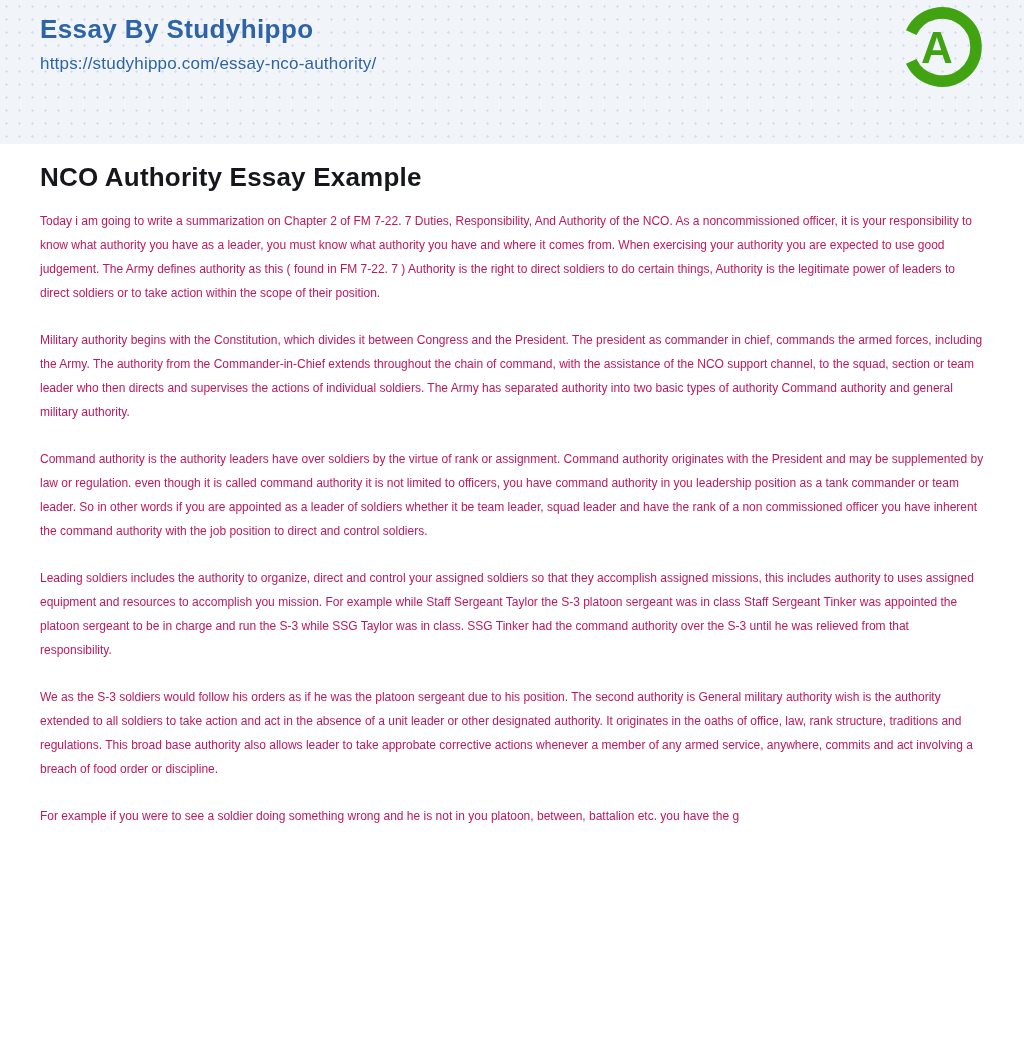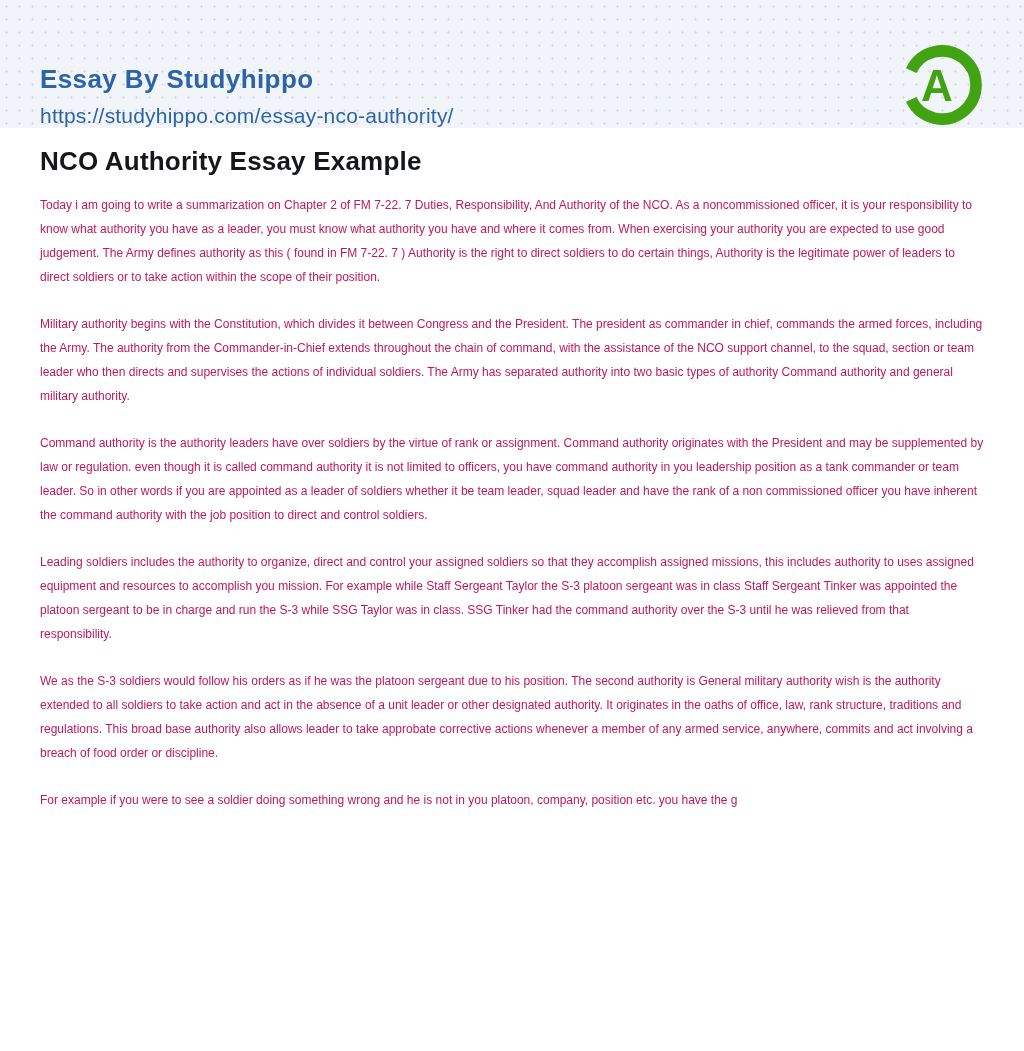--- a/index.html
+++ b/index.html
@@ -7,43 +7,43 @@
   body {
     width: 1024px;
     height: 1051px;
     font-family: "Liberation Sans", sans-serif;
     overflow: hidden;
   }
   .page { width: 1024px; height: 1051px; background: #ffffff; }
 
   
   .header {
-    height: 128px;
+    height: 144px;
     background-color: #f1f4f9;
     background-image: radial-gradient(circle, rgba(186,197,214,0.45) 1px, transparent 1.2px);
     background-size: 13px 13px;
     display: flex;
-    align-items: flex-end;
+    align-items: flex-start;
     justify-content: space-between;
     padding: 0 39px 0 40px;
   }
   .header-text { padding-top: 14px; }
   .site-title {
     display: block;
     font-size: 26px;
     font-weight: 700;
     color: #2d63a7;
     letter-spacing: 0.4px;
     text-decoration: none;
     margin-bottom: 9px;
     cursor: pointer;
   }
   .page-url {
     display: block;
-    font-size: 21px;
+    font-size: 17px;
     font-weight: 400;
     color: #2d63a7;
     letter-spacing: 0.2px;
     text-decoration: none;
     cursor: pointer;
   }
   .logo { width: 86px; height: 86px; margin-top: 4px; }
   .logo svg { display: block; }
   .logo text {
     font-family: "Liberation Sans", sans-serif;
@@ -88,16 +88,16 @@
   </header>
 
   <main class="content">
     <h1 class="essay-title">NCO Authority Essay Example</h1>
 
     <p>Today i am going to write a summarization on Chapter 2 of FM 7-22. 7 Duties, Responsibility, And Authority of the NCO. As a noncommissioned officer, it is your responsibility to know what authority you have as a leader, you must know what authority you have and where it comes from. When exercising your authority you are expected to use good judgement. The Army defines authority as this ( found in FM 7-22. 7 ) Authority is the right to direct soldiers to do certain things, Authority is the legitimate power of leaders to direct soldiers or to take action within the scope of their position.</p>
     <p>Military authority begins with the Constitution, which divides it between Congress and the President. The president as commander in chief, commands the armed forces, including the Army. The authority from the Commander-in-Chief extends throughout the chain of command, with the assistance of the NCO support channel, to the squad, section or team leader who then directs and supervises the actions of individual soldiers. The Army has separated authority into two basic types of authority Command authority and general military authority.</p>
     <p>Command authority is the authority leaders have over soldiers by the virtue of rank or assignment. Command authority originates with the President and may be supplemented by law or regulation. even though it is called command authority it is not limited to officers, you have command authority in you leadership position as a tank commander or team leader. So in other words if you are appointed as a leader of soldiers whether it be team leader, squad leader and have the rank of a non commissioned officer you have inherent the command authority with the job position to direct and control soldiers.</p>
     <p>Leading soldiers includes the authority to organize, direct and control your assigned soldiers so that they accomplish assigned missions, this includes authority to uses assigned equipment and resources to accomplish you mission. For example while Staff Sergeant Taylor the S-3 platoon sergeant was in class Staff Sergeant Tinker was appointed the platoon sergeant to be in charge and run the S-3 while SSG Taylor was in class. SSG Tinker had the command authority over the S-3 until he was relieved from that responsibility.</p>
     <p>We as the S-3 soldiers would follow his orders as if he was the platoon sergeant due to his position. The second authority is General military authority wish is the authority extended to all soldiers to take action and act in the absence of a unit leader or other designated authority. It originates in the oaths of office, law, rank structure, traditions and regulations. This broad base authority also allows leader to take approbate corrective actions whenever a member of any armed service, anywhere, commits and act involving a breach of food order or discipline.</p>
-    <p>For example if you were to see a soldier doing something wrong and he is not in you platoon, company, position etc. you have the g</p>
+    <p>For example if you were to see a soldier doing something wrong and he is not in you platoon, between, battalion etc. you have the g</p>
   </main>
 
 </div>
 
 </body></html>

